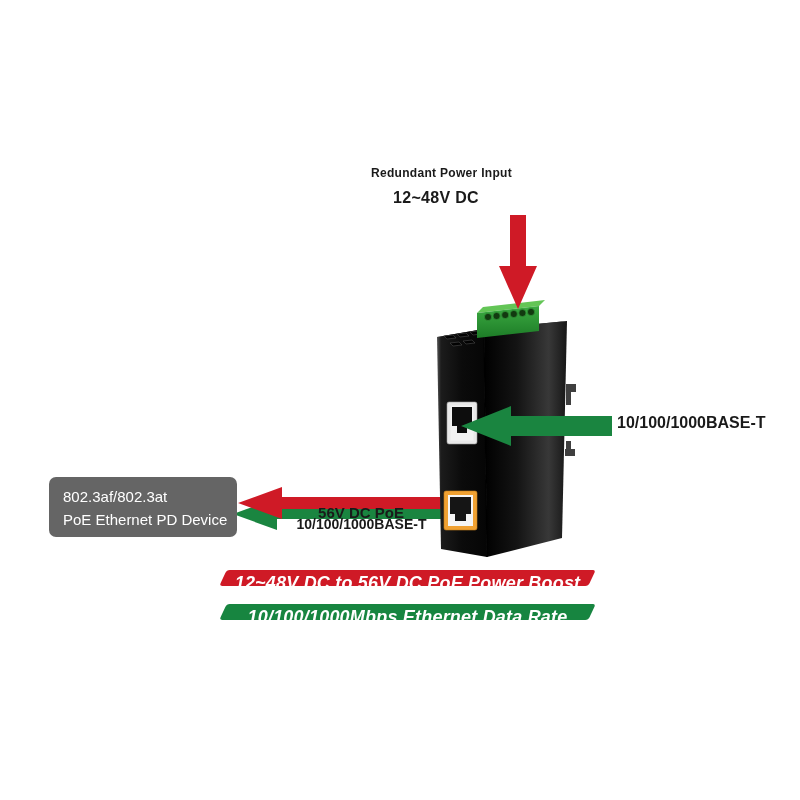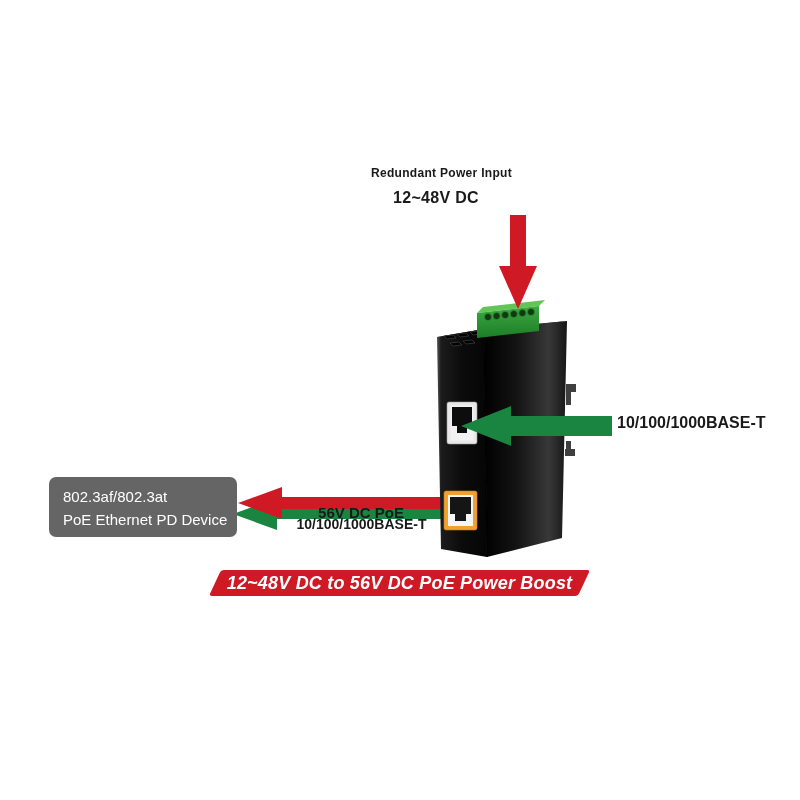--- a/index.html
+++ b/index.html
@@ -13,21 +13,21 @@
   .power-lbl-1 { left:371px; top:166px; width:268px; font-size:12px; text-align:left; letter-spacing:0.3px; }
   .power-lbl-2 { left:393px; top:189px; width:268px; font-size:16px; text-align:left; letter-spacing:0.3px; }
   .datain-lbl  { left:617px; top:414px; font-size:16px; }
   .poev-lbl    { left:301px; top:476px; width:120px; font-size:15px; text-align:center;margin-top:28px; }
   .poed-lbl    { left:281px; top:516px; width:161px; font-size:14px; text-align:center; }
 
   .pd-box { position:absolute; left:49px; top:477px; width:188px; height:60px;
             background:#656565; border-radius:7px; color:#ffffff;
             padding:8px 0 0 14px; font-size:15px; line-height:23px; }
 
-  .banner { position:absolute; left:215px; width:369px; height:26px; }
+  .banner { position:absolute; left:223px; width:369px; height:16px; }
   .banner .bg { position:absolute; left:0; top:0; width:100%; height:100%;
                 transform:skewX(-25deg); border-radius:3px; }
   .banner.red   { top:570px; }
   .banner.green { top:604px; }
   .banner.red .bg   { background:#cf1a26; }
   .banner.green .bg { background:#178540; }
   .banner .txt { position:relative; display:block; width:100%; text-align:center;
                  color:#ffffff; font-weight:bold; font-style:italic; font-size:18px;
                  line-height:26px; letter-spacing:0.2px; white-space:nowrap; }
 </style>
@@ -125,14 +125,18 @@
 
   <div class="pd-box">
     <div>802.3af/802.3at</div>
     <div>PoE Ethernet PD Device</div>
   </div>
 
   <div class="banner red">
     <div class="bg"></div>
     <span class="txt">12~48V DC to 56V DC PoE Power Boost</span>
   </div>
+  <div class="banner green">
+    <div class="bg"></div>
+    <span class="txt">10/100/1000Mbps Ethernet Data Rate</span>
+  </div>
 
 </div>
 
 </body></html>

